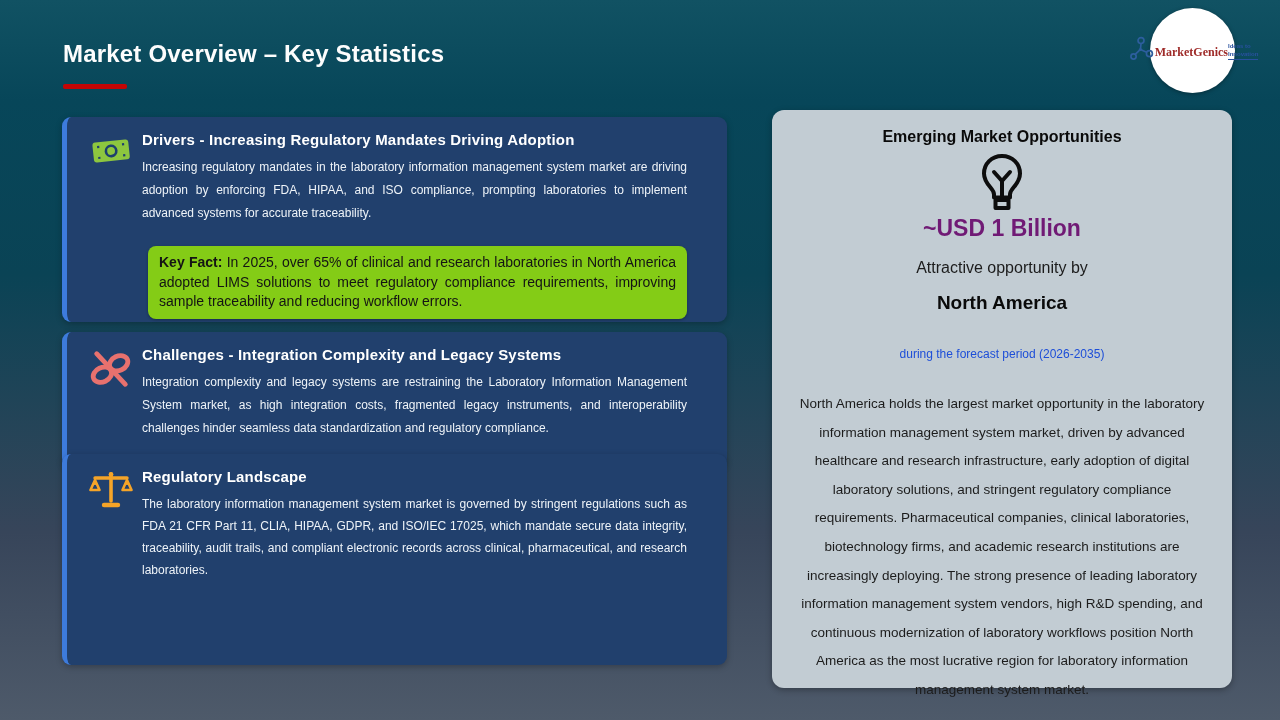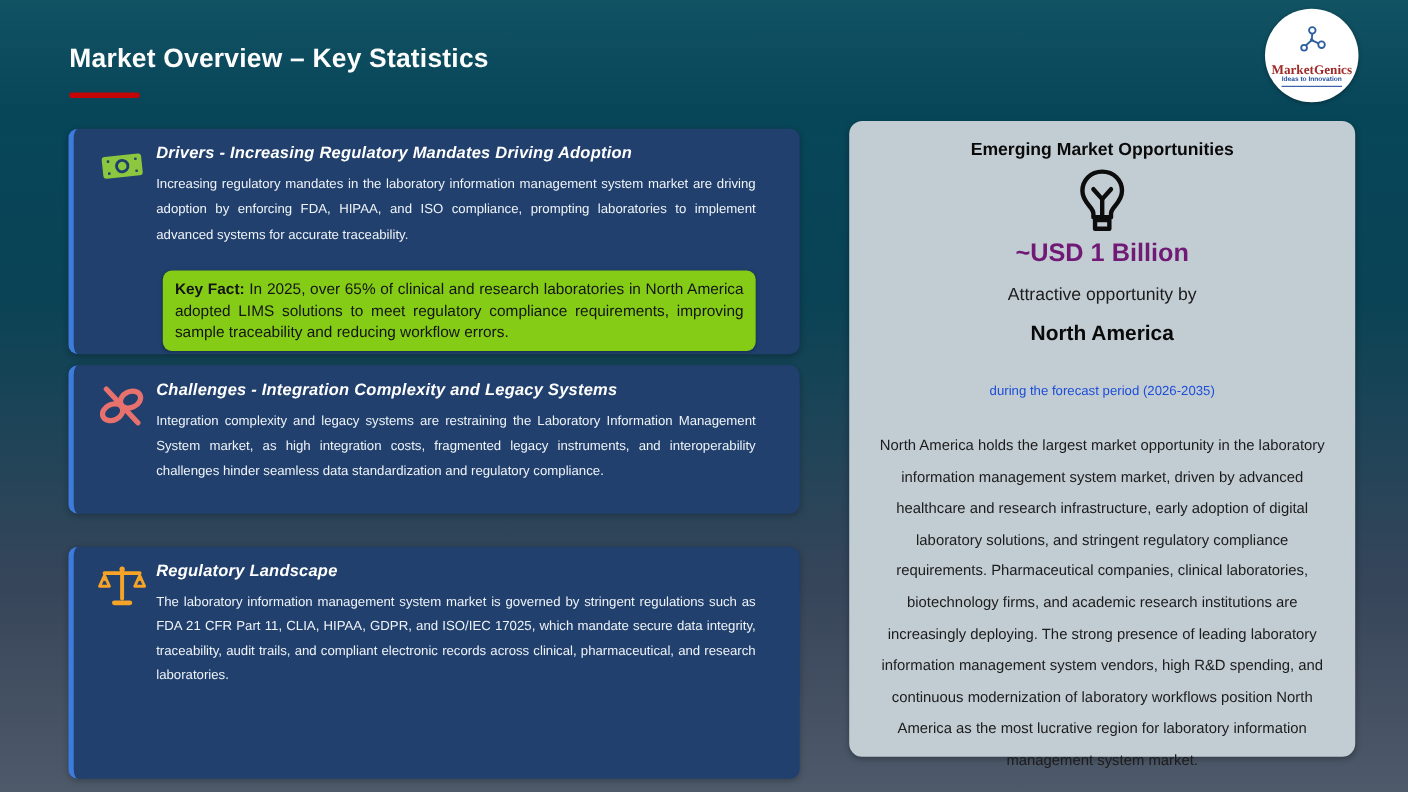--- a/index.html
+++ b/index.html
@@ -17,53 +17,53 @@
     position:absolute;left:63px;top:40px;margin:0;
     font-size:24px;font-weight:bold;color:#fdfdfd;letter-spacing:.2px;
   }
   .title-underline{
     position:absolute;left:63px;top:84px;width:64px;height:5px;
     background:#c40505;border-radius:2px;
   }
   .logo{
     position:absolute;left:1150px;top:8px;width:85px;height:85px;border-radius:50%;
     background:#ffffff;box-shadow:0 1px 4px rgba(0,0,0,.35);
-    display:flex;flex-direction:column;align-items:center;justify-content:center;
+    display:flex;flex-direction:row;align-items:center;justify-content:center;
   }
   .logo-name{
     font-family:"Liberation Serif","DejaVu Serif",serif;
     font-size:12px;font-weight:bold;color:#9e2a28;line-height:12px;margin-top:2px;
   }
   .logo-tagline{
     font-size:6px;font-weight:bold;color:#28519e;line-height:8px;
     border-bottom:1px solid #28519e;padding-bottom:1px;
   }
   
   .card{
     position:absolute;left:62px;width:665px;box-sizing:border-box;
     background:#21406d;border-radius:9px;border-left:5px solid #3d7bdc;
     box-shadow:0 2px 6px rgba(0,0,0,.25);
   }
   .card-icon{position:absolute;left:22px;top:15px;width:44px;height:44px;}
   .card-content{position:absolute;left:75px;right:40px;top:0;}
   .card-heading{
-    margin:14px 0 0 0;font-size:15px;font-weight:bold;color:#ffffff;letter-spacing:.2px;font-style:italic;
+    margin:14px 0 0 0;font-size:15px;font-weight:bold;color:#ffffff;letter-spacing:.2px;
   }
   .card-body{
     margin:8px 0 0 0;font-size:12px;line-height:23px;color:#eef3f8;text-align:justify;
   }
   .callout{
     background:#84cc16;border-radius:8px;padding:7px 11px;margin-left:6px;
     font-size:14px;line-height:19.5px;color:#141414;text-align:justify;
     box-shadow:0 1px 3px rgba(0,0,0,.3);
   }
   .callout b{font-weight:bold;}
   #card-drivers{top:117px;height:205px;}
   #card-challenges{top:332px;height:135px;}
-  #card-regulatory{top:497px;height:211px;}
+  #card-regulatory{top:454px;height:211px;}
   #card-drivers .callout{margin-top:21px;}
   #card-regulatory .card-body{line-height:22px;}
   #card-regulatory .callout{margin-top:3px;}
   
   .panel{
     position:absolute;left:772px;top:110px;width:460px;height:578px;box-sizing:border-box;
     background:#c2ccd3;border-radius:12px;text-align:center;color:#1a1a1a;
     padding:10px 17px;box-shadow:0 2px 6px rgba(0,0,0,.3);
   }
   .panel-title{margin:8px 0 0 0;font-size:16px;font-weight:bold;color:#0a0a0a;}

